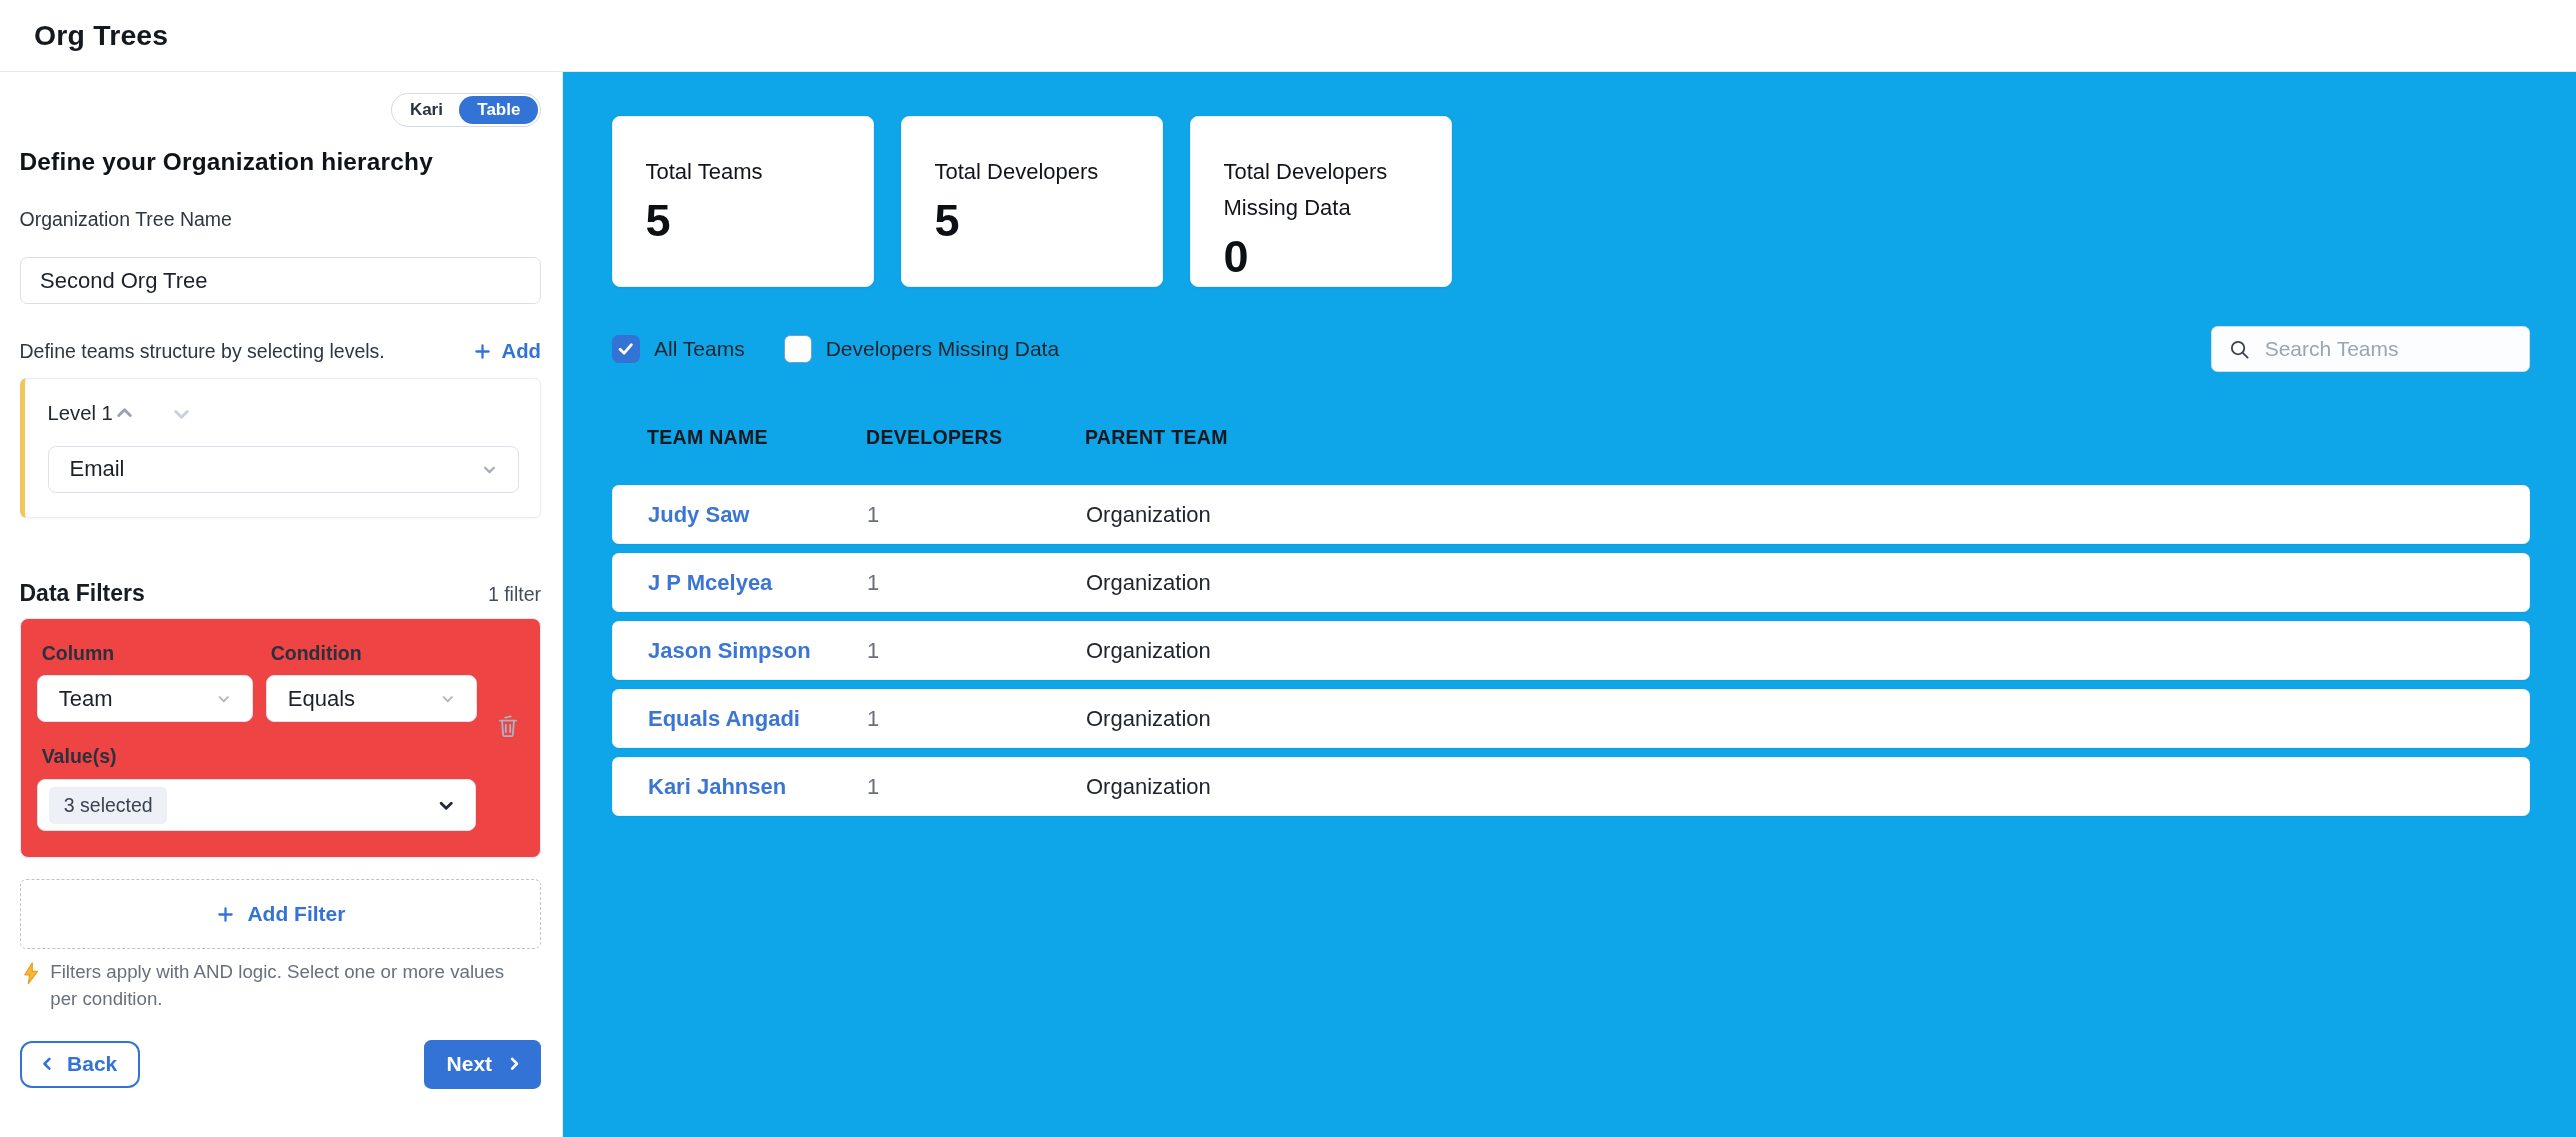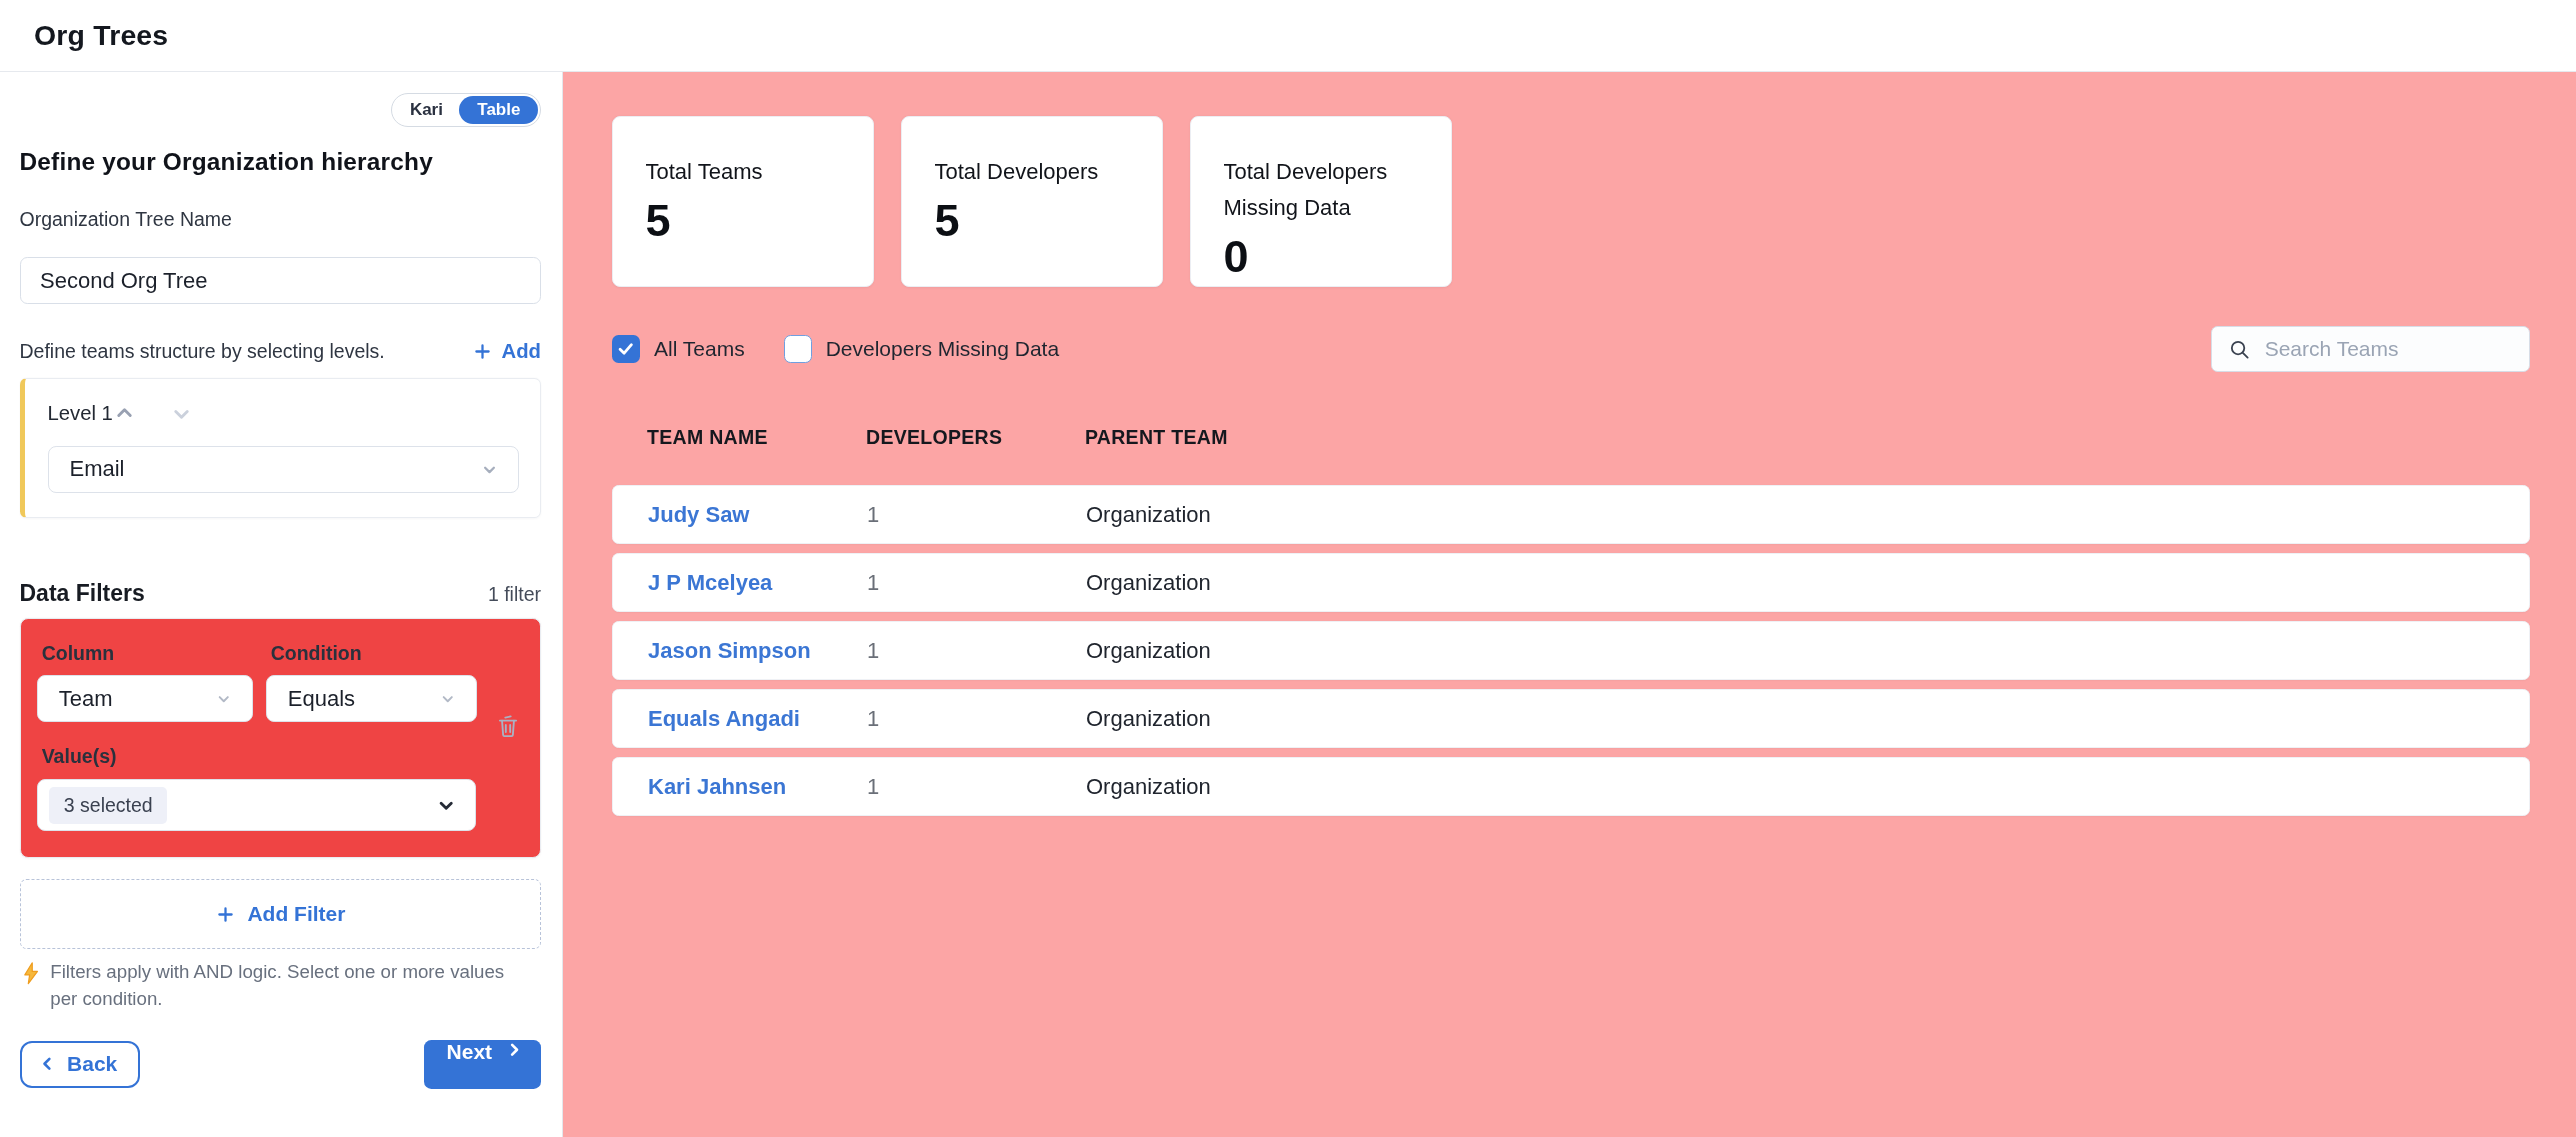--- a/index.html
+++ b/index.html
@@ -8,21 +8,21 @@
     width:2576px;height:1138px;overflow:hidden;
     font-family:"Liberation Sans","DejaVu Sans",sans-serif;
     color:#1c212b;background:#ffffff;position:relative;
   }
   
   .header{height:72px;display:flex;align-items:center;padding-left:34px;background:#fff;border-bottom:1.6px solid #e6e9ee;}
   .page-title{font-size:28.4px;font-weight:700;color:#14181f;letter-spacing:0.2px;}
   
   .layout{display:flex;height:1065px;}
   .sidebar{width:563px;min-width:563px;background:#fff;border-right:1.6px solid #e4e7ec;padding:21px 21px 0 19.5px;}
-  .main{flex:1;background:#fca5a5;padding:44px 46px 16px 49px;}
+  .main{flex:1;background:#0ea5e9;padding:44px 46px 16px 49px;}
   
   .toggle-row{display:flex;justify-content:flex-end;}
   .view-toggle{display:inline-flex;align-items:center;border:1.6px solid #d5dbe3;border-radius:812px;background:#fff;padding:1.6px;}
   .seg{border:none;background:transparent;font-family:inherit;font-size:17px;font-weight:700;color:#2a3140;padding:5.7px 16.3px;border-radius:812px;cursor:pointer;line-height:1;}
   .seg.active{background:#3473d6;color:#fff;padding:5.7px 18px;}
   
   .sb-heading{font-size:24.4px;font-weight:700;color:#10131a;margin:21px 0 0 0;letter-spacing:0.2px;}
   .field-label{display:block;font-size:19.5px;color:#2f3642;margin-top:32.5px;}
   .text-input{width:100%;height:47px;margin-top:26px;border:1.6px solid #d9dfe8;border-radius:7.3px;font-family:inherit;font-size:22px;color:#1c212b;padding:0 19.5px;outline:none;background:#fff;}
   .structure-row{display:flex;align-items:center;justify-content:space-between;margin-top:36px;}
@@ -50,21 +50,21 @@
   .trash-btn{position:absolute;right:19.5px;top:94px;border:none;background:transparent;padding:0;cursor:pointer;}
   .values-label{font-size:19.5px;font-weight:600;color:#2a313d;margin:23px 0 0 4.9px;}
   .select.values{margin-top:11.4px;width:439px;height:52px;justify-content:space-between;padding:0 16.3px 0 11.4px;}
   .chip{background:#eef0f8;border-radius:4.9px;padding:7.3px 14.6px;font-size:19.5px;color:#3a4150;}
   .add-filter{margin-top:21px;width:100%;height:70px;border:1.6px dashed #b8c3d9;border-radius:6.5px;background:transparent;display:flex;align-items:center;justify-content:center;gap:11.4px;color:#3473d6;font-family:inherit;font-size:21px;font-weight:700;cursor:pointer;}
   .note{display:flex;gap:9.8px;margin-top:8.1px;align-items:flex-start;}
   .note p{margin:0;font-size:18.7px;line-height:27px;color:#68707e;max-width:460px;}
   .note svg{margin-top:3.3px;flex:none;}
   .nav-buttons{display:flex;align-items:center;justify-content:space-between;margin-top:28px;}
   .btn-back{display:inline-flex;align-items:center;gap:9.8px;height:47px;padding:0 21px 0 16.3px;border:2.4px solid #3473d6;border-radius:12px;background:#fff;color:#3473d6;font-family:inherit;font-size:21px;font-weight:700;cursor:pointer;}
-  .btn-next{display:inline-flex;gap:11.4px;height:49px;padding:0 18px 0 23px;border:none;border-radius:7.3px;background:#3473d6;color:#fff;font-family:inherit;font-size:21px;font-weight:700;cursor:pointer;}
+  .btn-next{display:inline-flex;align-items:center;gap:11.4px;height:49px;padding:0 18px 0 23px;border:none;border-radius:7.3px;background:#3473d6;color:#fff;font-family:inherit;font-size:21px;font-weight:700;cursor:pointer;}
   
   .stats{display:flex;gap:27px;}
   .stat-card{width:262px;height:171px;background:#fff;border:0.8px solid #eceef3;border-radius:8.1px;box-shadow:0 0.8px 2.4px rgba(16,24,40,.05);padding:37px 24.4px 0 32.5px;}
   .stat-label{font-size:22px;line-height:36px;color:#11141a;}
   .stat-value{font-size:45px;font-weight:700;color:#0c0f14;margin-top:8.1px;line-height:1;}
   
   .controls{display:flex;align-items:center;justify-content:space-between;margin-top:39px;}
   .checks{display:flex;align-items:center;gap:39px;}
   .check{display:flex;align-items:center;gap:14px;cursor:pointer;}
   .check-label{font-size:21px;color:#1f2630;}

